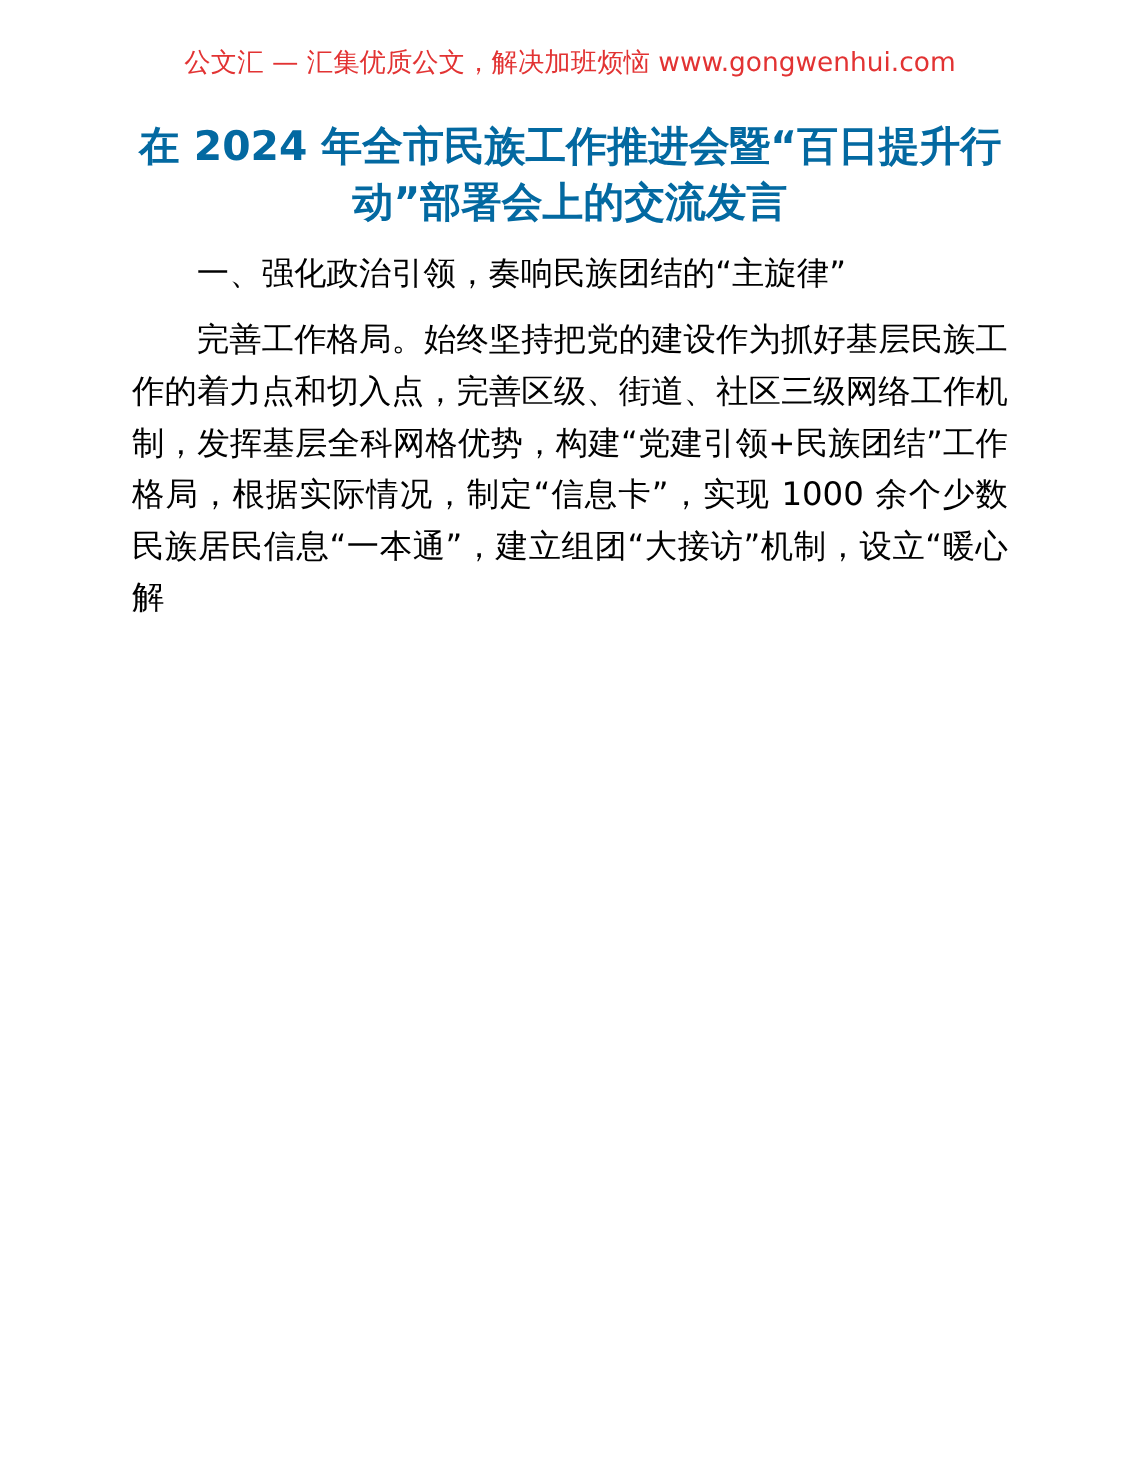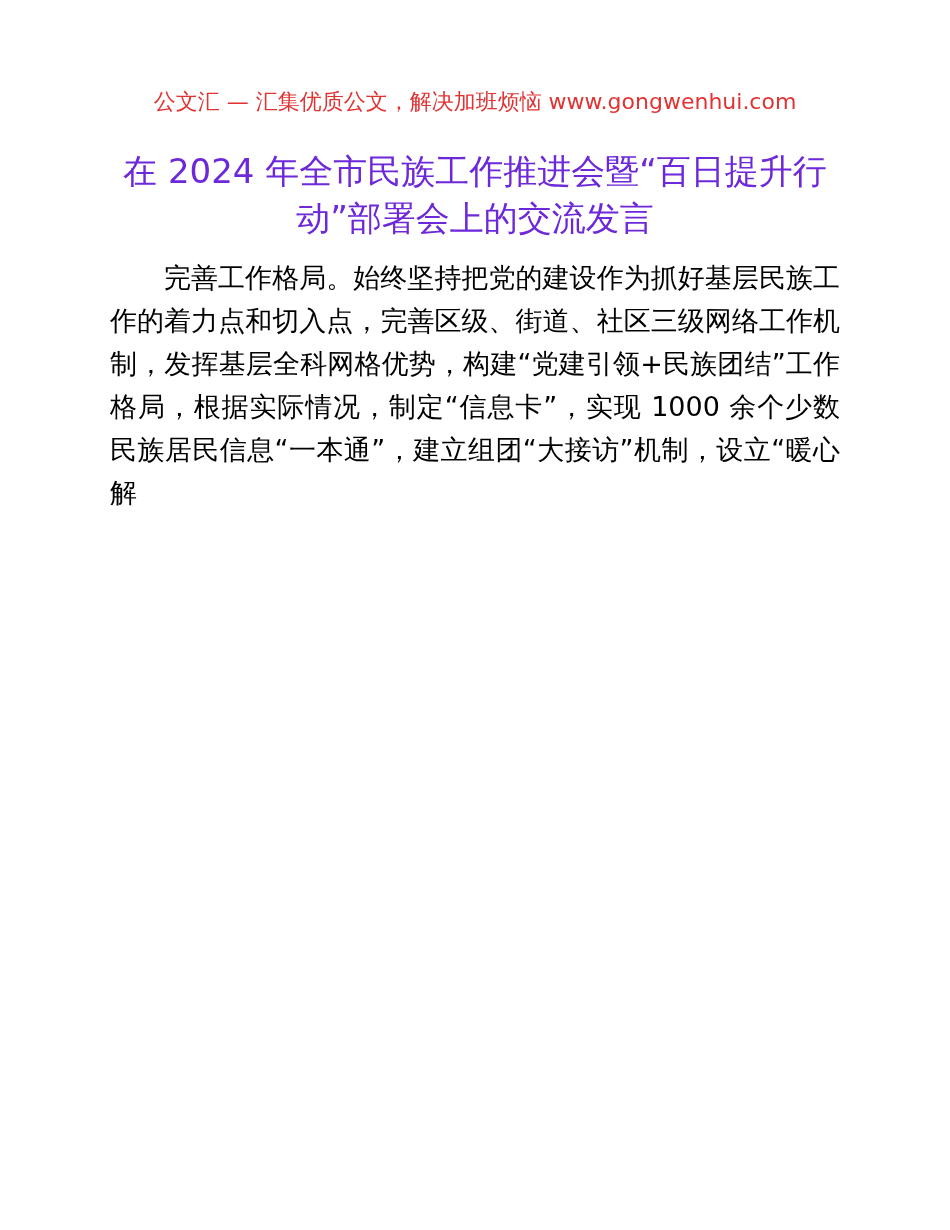--- a/index.html
+++ b/index.html
@@ -10,36 +10,36 @@
     width: 950px;
     height: 1230px;
     background: #ffffff;
     color: #000000;
     font-family: "DejaVu Sans", "Liberation Sans", sans-serif;
     overflow: hidden;
   }
   .page {
     width: 730px;
     margin: 0 auto;
-    padding-top: 88px;
+    padding-top: 39px;
   }
   .watermark {
     text-align: center;
     font-size: 22px;
     line-height: 28px;
     color: #e23333;
     white-space: nowrap;
   }
   .doc-title {
     font-size: 34px;
-    font-weight: normal;
+    font-weight: bold;
     text-align: center;
     line-height: 47px;
     margin: 32px 0 14px 0;
-    color: #6d28d9;
+    color: #0369a1;
   }
   .para {
     font-size: 27px;
     line-height: 43px;
     text-align: justify;
     text-indent: 2em;
     margin: 0 0 12px 0;
     color: #000000;
     word-break: normal;
   }
@@ -50,16 +50,17 @@
 </head>
 <body>
 
 <div class="page">
   <div class="watermark">公文汇 — 汇集优质公文，解决加班烦恼 www.gongwenhui.com</div>
 
   <h1 class="doc-title">在 2024 年全市民族工作推进会暨“百日提升行动”部署会上的交流发言</h1>
 
 
 
+  <p class="para section-heading">一、强化政治引领，奏响民族团结的“主旋律”</p>
 
 
   <p class="para">完善工作格局。始终坚持把党的建设作为抓好基层民族工作的着力点和切入点，完善区级、街道、社区三级网络工作机制，发挥基层全科网格优势，构建“党建引领+民族团结”工作格局，根据实际情况，制定“信息卡”，实现 1000 余个少数民族居民信息“一本通”，建立组团“大接访”机制，设立“暖心解</p>
 </div>
 
 </body></html>

